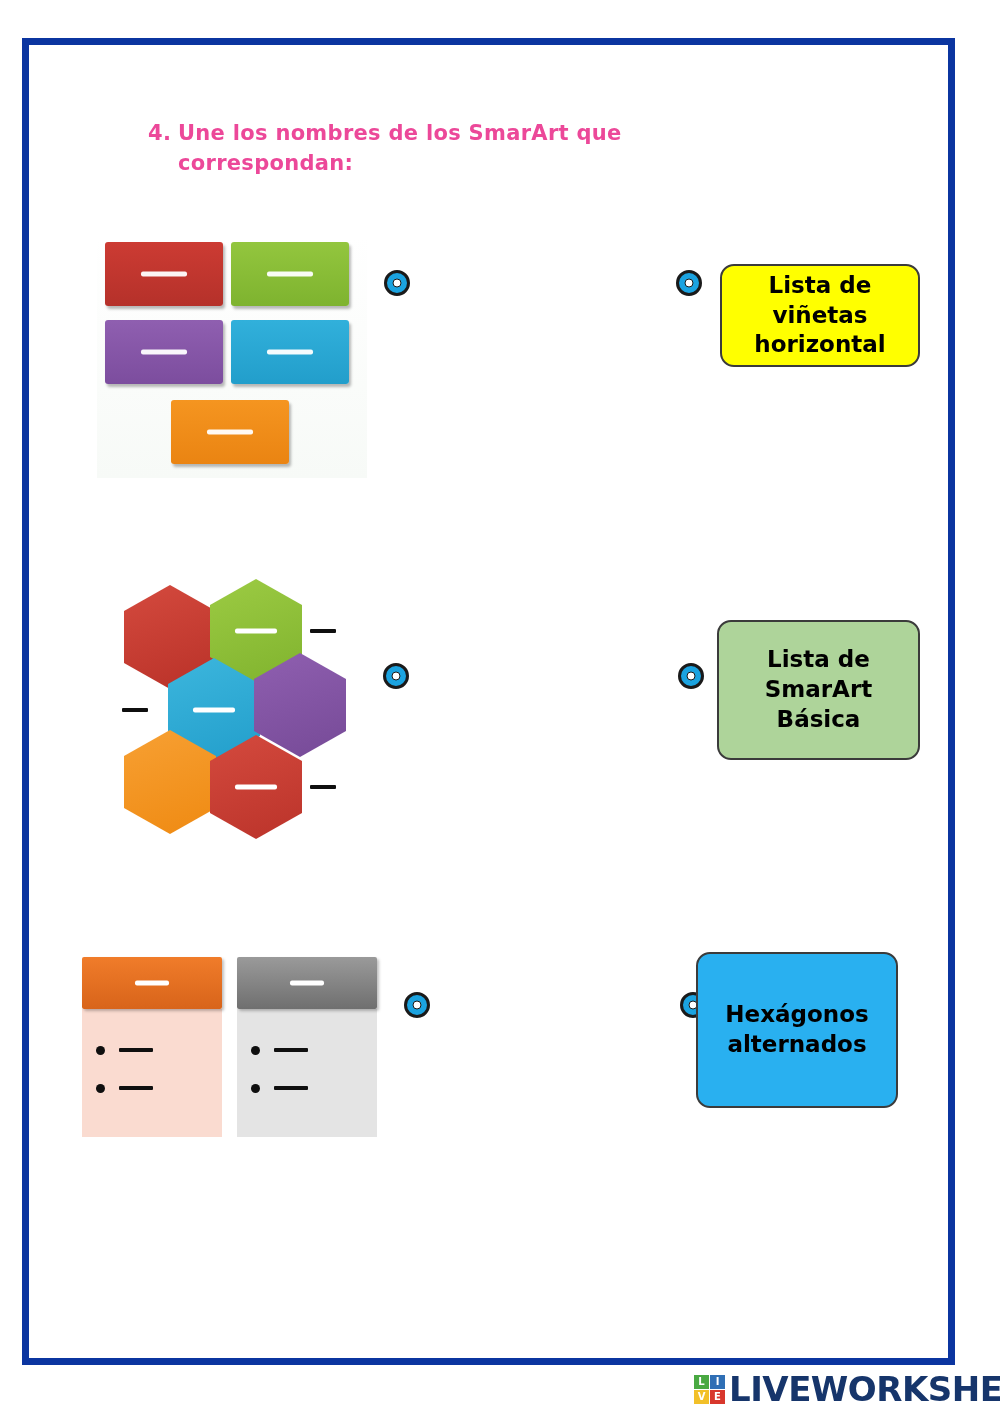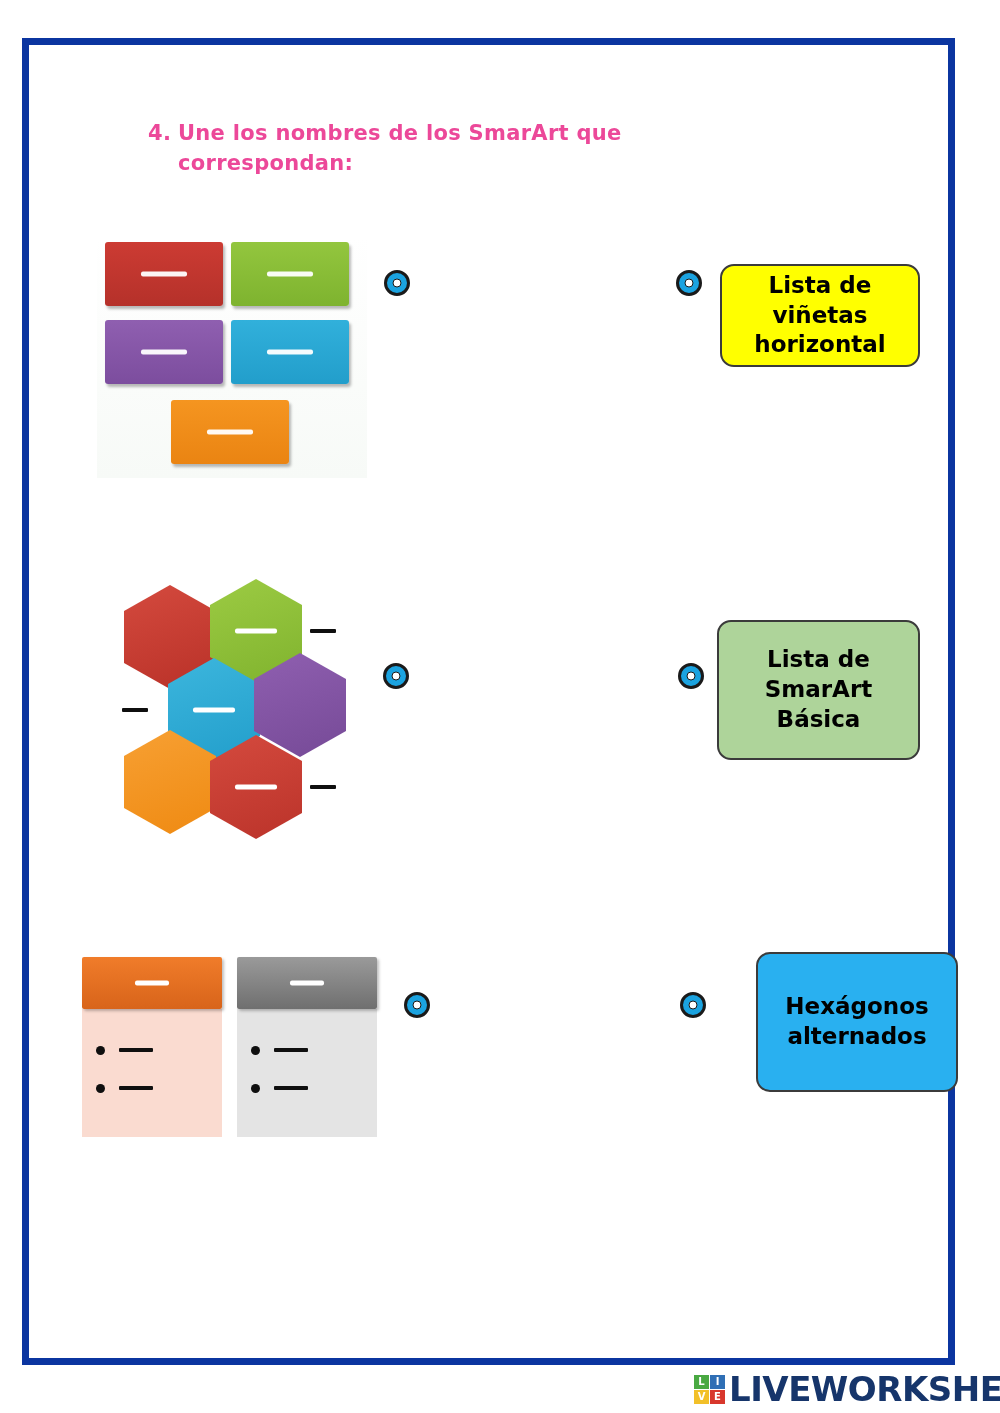--- a/index.html
+++ b/index.html
@@ -348,21 +348,21 @@
           <span class="bullet-line"></span>
         </div>
       </div>
     </div>
   </div>
 
   <div class="connector-dot" style="left:404px; top:992px;"></div>
 
   <div class="connector-dot" style="left:680px; top:992px;"></div>
 
-  <div class="answer-label" style="left:756px; top:952px; width:202px; height:140px; background:#29b0f0;">Hexágonos alternados</div>
+  <div class="answer-label" style="left:696px; top:952px; width:202px; height:156px; background:#29b0f0;">Hexágonos alternados</div>
 </div>
 
 <div id="footer-logo">
   <div id="logo-tiles">
     <span class="t-l">L</span>
     <span class="t-i">I</span>
     <span class="t-v">V</span>
     <span class="t-e">E</span>
   </div>
   <div id="logo-wordmark">LIVEWORKSHEETS</div>

